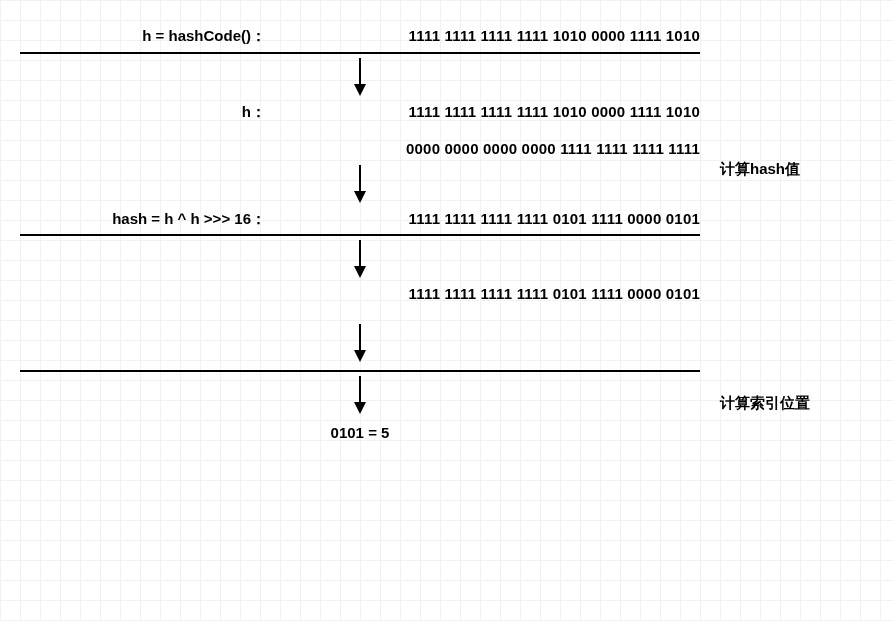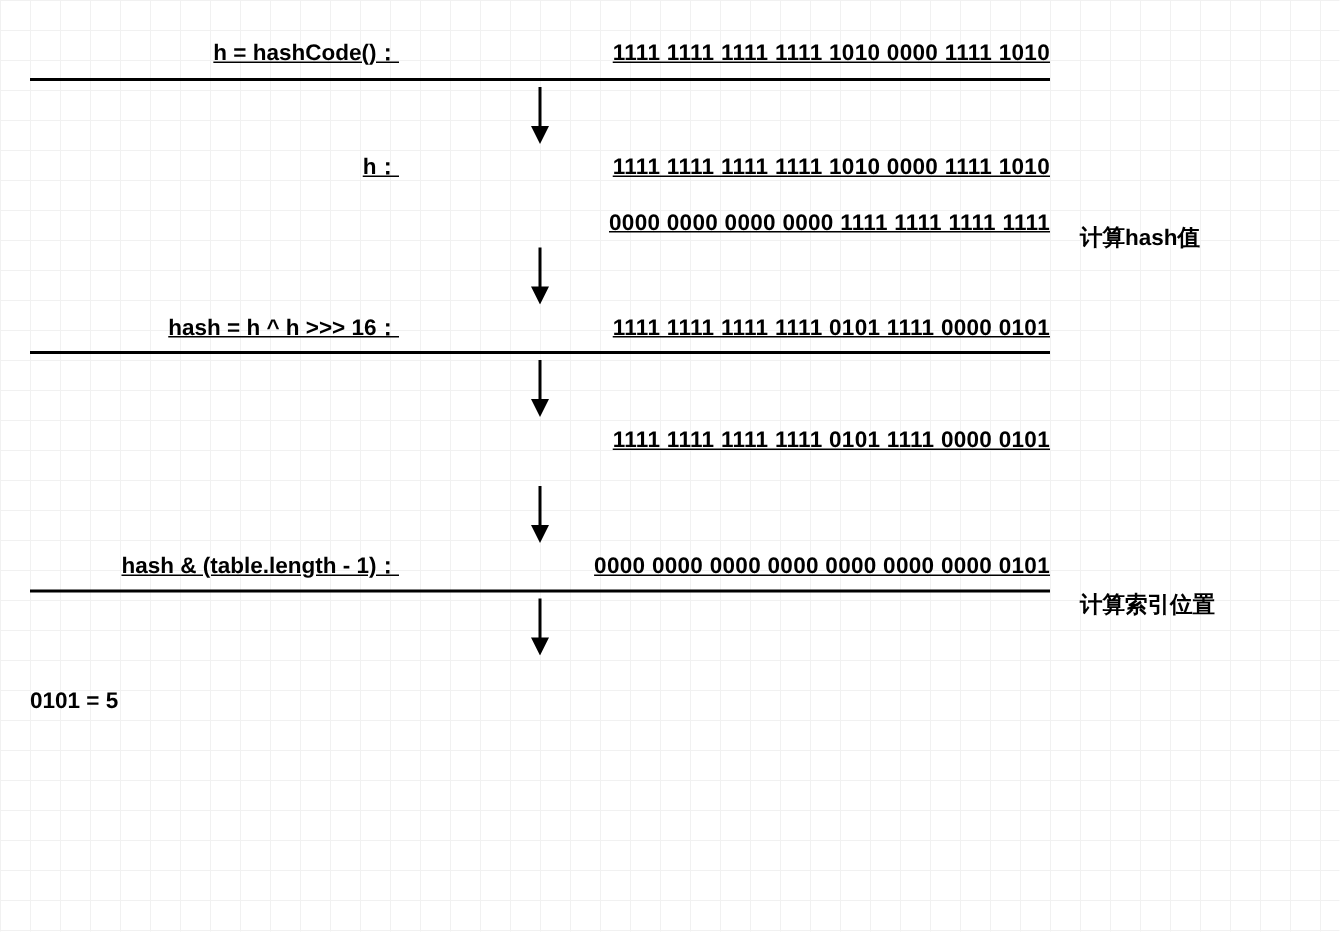--- a/index.html
+++ b/index.html
@@ -19,21 +19,20 @@
     left: 20px;
     top: 22px;
     width: 680px;
   }
   .row {
     display: flex;
     font-size: 15px;
     font-weight: bold;
     line-height: 1.3;
     margin: 4px 0;
-    text-decoration: underline;
   }
   .row .lhs {
     width: 250px;
     text-align: right;
     padding-right: 4px;
     white-space: nowrap;
   }
   .row .rhs {
     flex: 1;
     text-align: right;
@@ -55,23 +54,24 @@
   }
   .arrow-wrap svg { display: inline-block; }
   .annotation {
     position: absolute;
     left: 720px;
     font-size: 15px;
     font-weight: bold;
     white-space: nowrap;
   }
   .result-row {
+    text-align: center;
     font-size: 15px;
     font-weight: bold;
-    margin-top: 20px;
+    margin-top: 8px;
   }
 </style>
 </head>
 <body>
 
 <div class="diagram">
 
   <div class="row">
     <span class="lhs">h = hashCode()：</span>
     <span class="rhs">1111 1111 1111 1111 1010 0000 1111 1010</span>
@@ -121,31 +121,27 @@
   <div class="row">
   </div>
 
   <div class="arrow-wrap">
     <svg width="16" height="40" viewBox="0 0 16 40">
       <line x1="8" y1="2" x2="8" y2="30" stroke="#000" stroke-width="2"></line>
       <polygon points="2,28 14,28 8,40" fill="#000"></polygon>
     </svg>
   </div>
 
-  <div class="row">
-    <span class="lhs">hash &amp; (table.length - 1)：</span>
-    <span class="rhs">0000 0000 0000 0000 0000 0000 0000 0101</span>
-  </div>
   <div class="hr"></div>
 
   <div class="arrow-wrap">
     <svg width="16" height="40" viewBox="0 0 16 40">
       <line x1="8" y1="2" x2="8" y2="30" stroke="#000" stroke-width="2"></line>
       <polygon points="2,28 14,28 8,40" fill="#000"></polygon>
     </svg>
   </div>
 
   <div class="result-row">0101 = 5</div>
 
 </div>
 
-<div class="annotation" style="top:149px">计算hash值</div>
+<div class="annotation" style="top:160px">计算hash值</div>
 <div class="annotation" style="top:394px">计算索引位置</div>
 
 </body></html>

